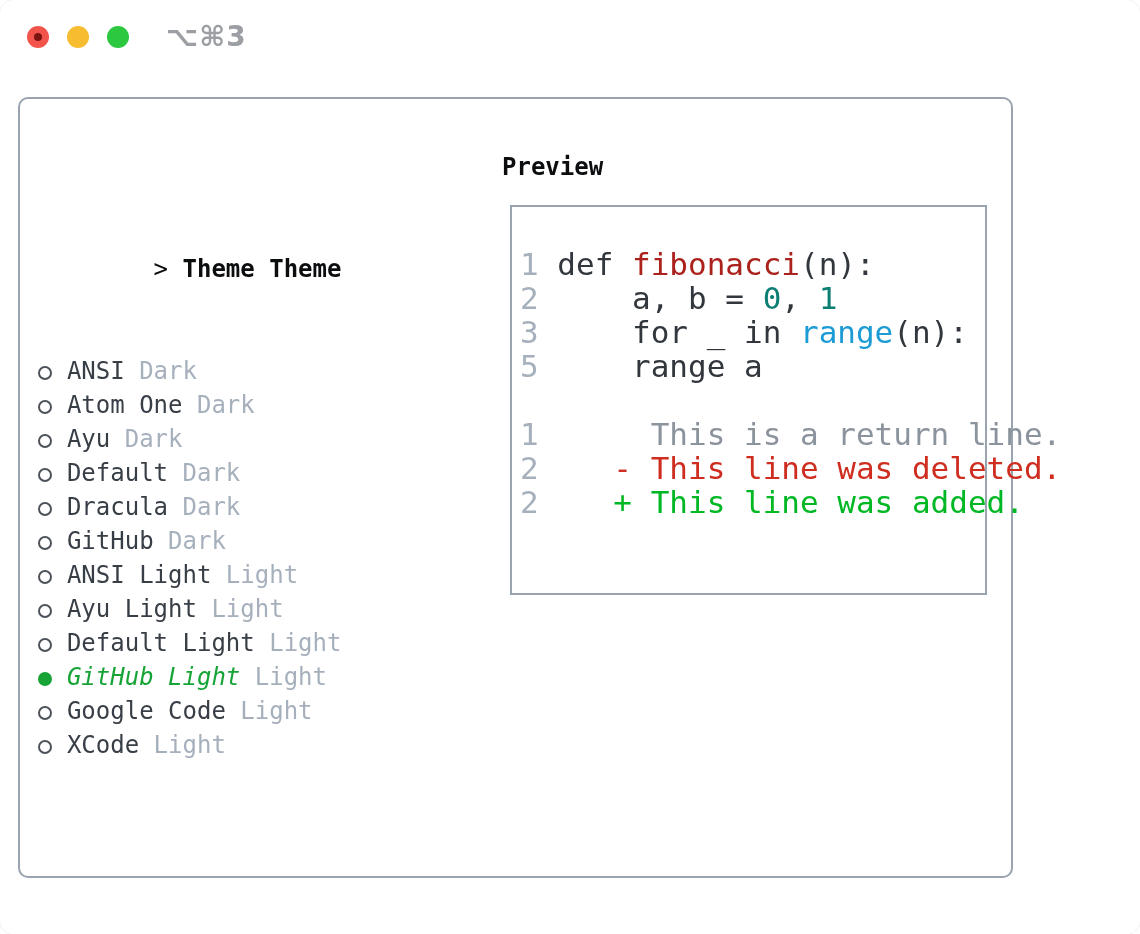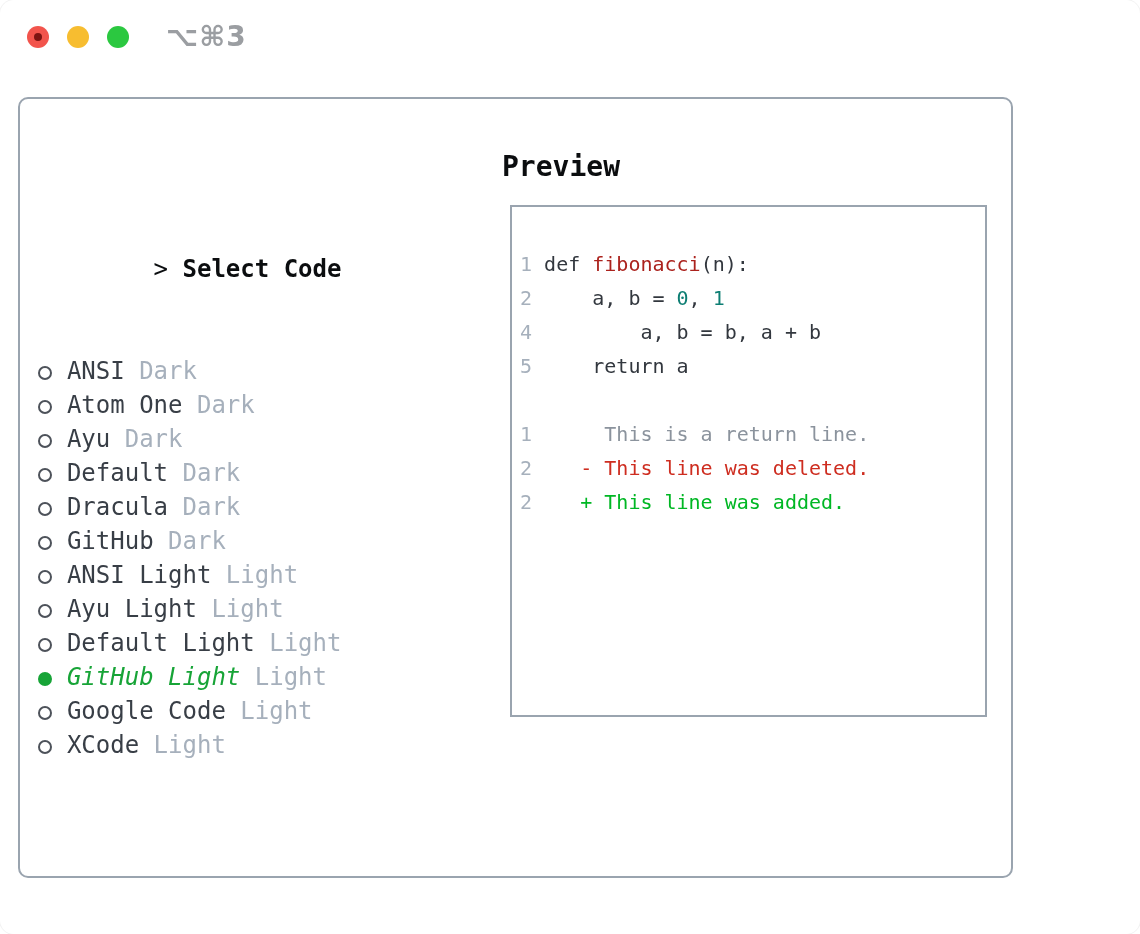--- a/index.html
+++ b/index.html
@@ -63,27 +63,27 @@
   }
   .ring.sel{background:var(--accent_green);border-color:var(--accent_green);}
   .hdr-prefix{color:var(--heading);display:inline-block;width:2ch;}
   .hdr-label{font-weight:bold;color:var(--heading);}
   .nm{color:var(--text_dark);text-align:center;}
   .nm.sel{color:var(--accent_green);font-style:italic;}
   .vt{color:var(--muted);margin-top:48px;}
   
   .preview-label{
     position:absolute;left:482px;top:51px;
-    font-size:28px;line-height:34px;font-weight:bold;color:var(--heading);
+    font-size:24px;line-height:34px;font-weight:bold;color:var(--heading);
   }
   .preview-box{
-    position:absolute;left:490px;top:106px;width:477px;height:512px;
+    position:absolute;left:490px;top:106px;width:477px;height:390px;
     border:2px solid var(--border);background:#fff;
     padding:40px 8px 0 8px;
-    font-size:20px;line-height:34px;
+    font-size:31px;line-height:34px;
   }
   .pline{height:34px;white-space:pre;}
   .c-num{color:var(--muted);}
   .c-plain{color:var(--code_plain);}
   .c-fn{color:var(--code_function);}
   .c-call{color:var(--code_call);}
   .c-lit{color:var(--code_literal);}
   .c-ctx{color:var(--diff_context);}
   .c-del{color:var(--diff_deleted);text-align:center;}
   .c-add{color:var(--diff_added);}
@@ -97,21 +97,21 @@
     <div class="tl tl-close"></div>
     <div class="tl tl-min"></div>
     <div class="tl tl-zoom"></div>
     <div class="tb-title">⌥⌘3</div>
   </div>
 
   <div class="panel">
 
     <div class="left-col">
       <div class="row">
-        <span class="hdr-prefix">&gt;</span><span class="hdr-label">Select Code</span>
+        <span class="hdr-prefix">&gt;</span><span class="hdr-label">Theme Theme</span>
       </div>
 
       <div id="theme-list"><div class="row"><span class="mark"><span class="ring"></span></span><span class="nm">ANSI</span><span class="vt"> Dark</span></div><div class="row"><span class="mark"><span class="ring"></span></span><span class="nm">Atom One</span><span class="vt"> Dark</span></div><div class="row"><span class="mark"><span class="ring"></span></span><span class="nm">Ayu</span><span class="vt"> Dark</span></div><div class="row"><span class="mark"><span class="ring"></span></span><span class="nm">Default</span><span class="vt"> Dark</span></div><div class="row"><span class="mark"><span class="ring"></span></span><span class="nm">Dracula</span><span class="vt"> Dark</span></div><div class="row"><span class="mark"><span class="ring"></span></span><span class="nm">GitHub</span><span class="vt"> Dark</span></div><div class="row"><span class="mark"><span class="ring"></span></span><span class="nm">ANSI Light</span><span class="vt"> Light</span></div><div class="row"><span class="mark"><span class="ring"></span></span><span class="nm">Ayu Light</span><span class="vt"> Light</span></div><div class="row"><span class="mark"><span class="ring"></span></span><span class="nm">Default Light</span><span class="vt"> Light</span></div><div class="row"><span class="mark"><span class="ring sel"></span></span><span class="nm sel">GitHub Light</span><span class="vt"> Light</span></div><div class="row"><span class="mark"><span class="ring"></span></span><span class="nm">Google Code</span><span class="vt"> Light</span></div><div class="row"><span class="mark"><span class="ring"></span></span><span class="nm">XCode</span><span class="vt"> Light</span></div></div>
 
       <div class="spacer"></div>
 
       
 
       
 
@@ -119,22 +119,22 @@
 
       
       
     </div>
 
     <div class="preview-label">Preview</div>
 
     <div class="preview-box" id="preview-box">
         <div class="pline"><span class="c-num">1</span><span class="c-plain"> def </span><span class="c-fn">fibonacci</span><span class="c-plain">(n):</span></div>
         <div class="pline"><span class="c-num">2</span><span class="c-plain">     a, b = </span><span class="c-lit">0</span><span class="c-plain">, </span><span class="c-lit">1</span></div>
-        <div class="pline"><span class="c-num">4</span><span class="c-plain">         a, b = b, a + b</span></div>
-        <div class="pline"><span class="c-num">5</span><span class="c-plain">     return a</span></div>
+        <div class="pline"><span class="c-num">3</span><span class="c-plain">     for _ in </span><span class="c-call">range</span><span class="c-plain">(n):</span></div>
+        <div class="pline"><span class="c-num">5</span><span class="c-plain">     range a</span></div>
         <div class="pline"></div>
         <div class="pline"><span class="c-num">1</span><span class="c-ctx">      This is a return line.</span></div>
         <div class="pline"><span class="c-num">2</span><span class="c-del">    - This line was deleted.</span></div>
         <div class="pline"><span class="c-num">2</span><span class="c-add">    + This line was added.</span></div>
       </div>
 
   </div>
 </div>
 
 </body></html>

